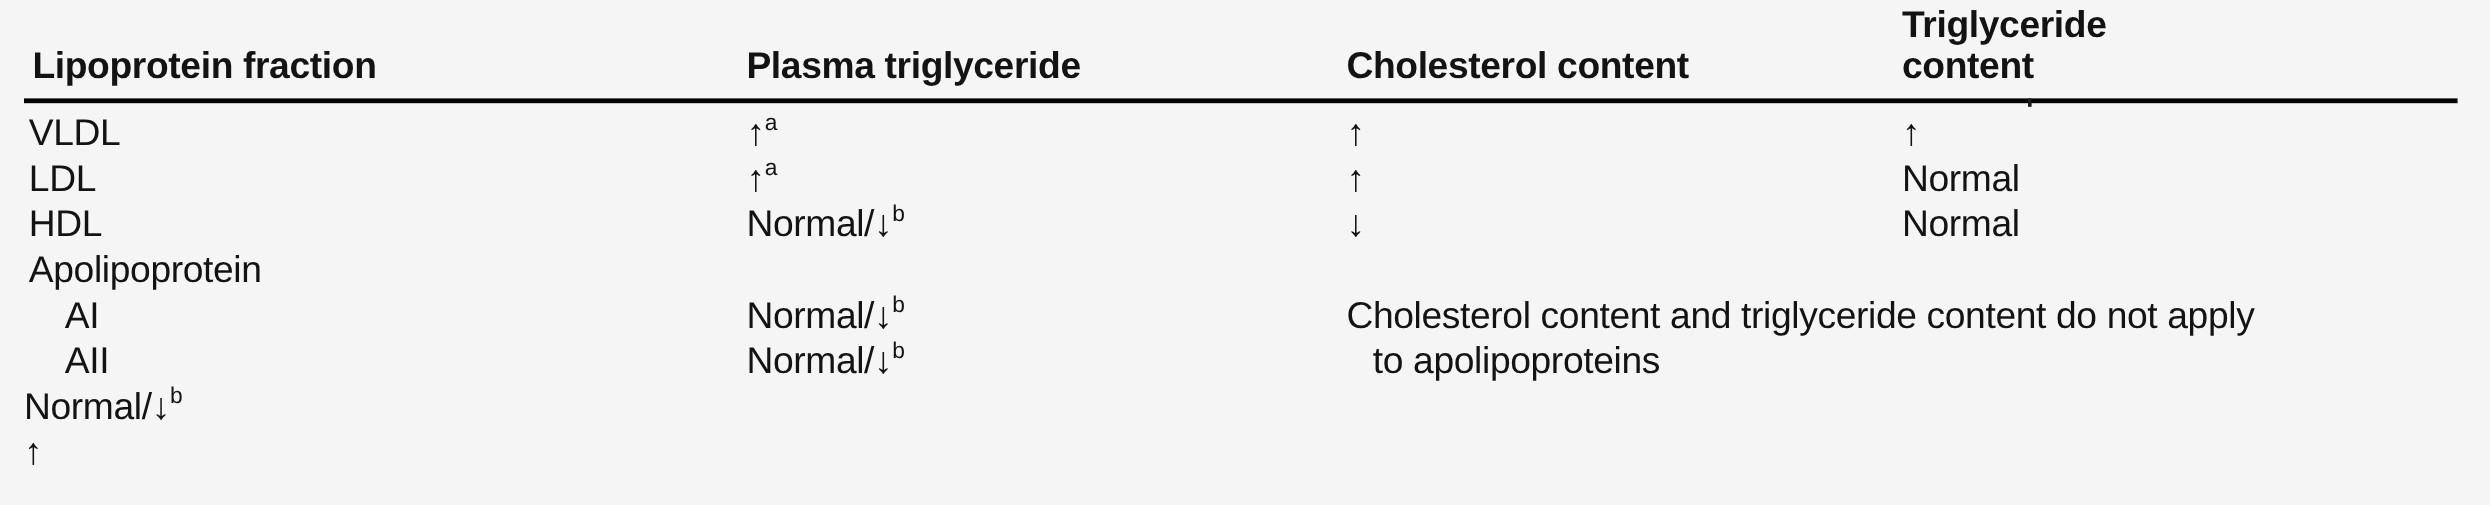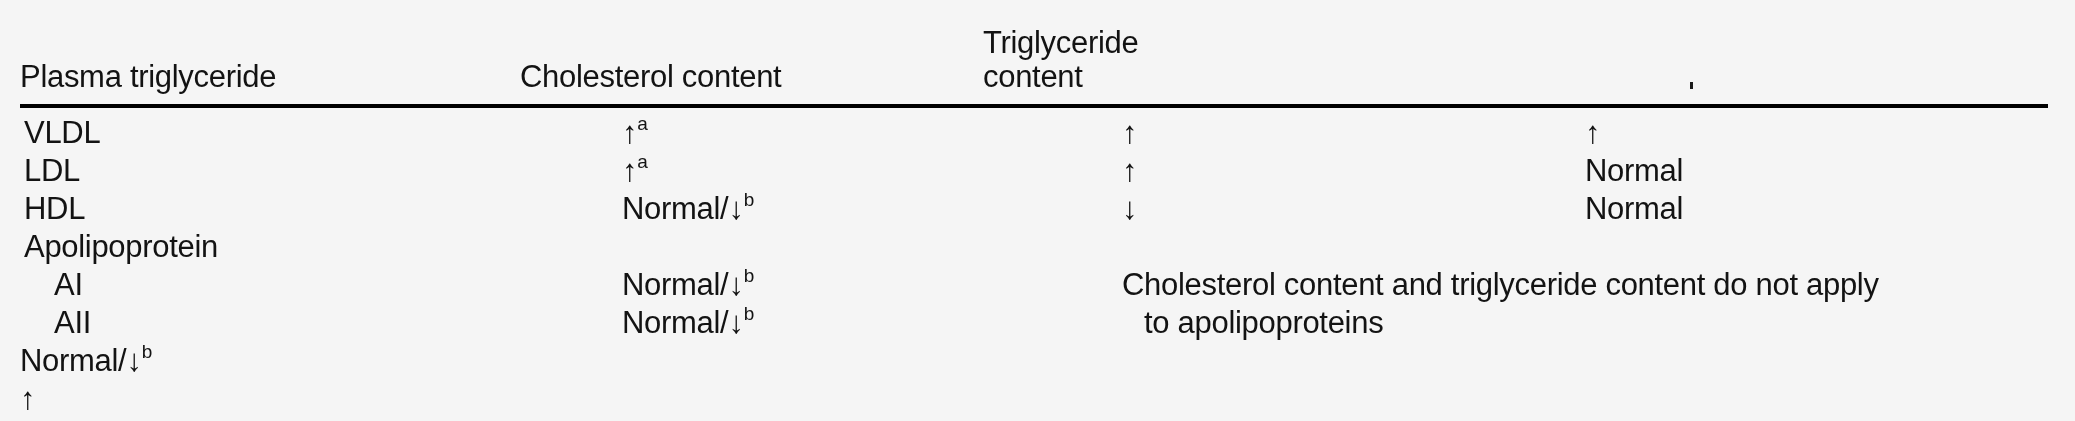--- a/index.html
+++ b/index.html
@@ -28,23 +28,22 @@
   .c4 { flex: 1; box-sizing: border-box; }
 
   .thead {
     display: flex;
     align-items: flex-end;
     padding-top: 4px;
     padding-bottom: 10px;
     min-height: 64px;
   }
   .th {
-    font-weight: normal;
+    font-weight: bold;
     line-height: 34px;
-    margin-top: 22px;
   }
   .th .th-wrap-narrow {
     display: inline-block;
     width: 235px; 
   }
   .thead .c1 { padding-left: 7px; }
 
   .rule {
     height: 4px;
     background: #000;
@@ -94,20 +93,23 @@
   .span-note .note-line.cont {
     padding-left: 22px;
   }
 </style>
 </head>
 <body>
 
 <div class="table-wrap">
 
   <div class="thead">
+    <div class="c1 th">
+      <span>Lipoprotein fraction</span>
+    </div>
     <div class="c2 th">
       <span>Plasma triglyceride</span>
     </div>
     <div class="c3 th">
       <span>Cholesterol content</span>
     </div>
     <div class="c4 th">
       <span class="th-wrap-narrow">Triglyceride content</span>
     </div>
   </div>

